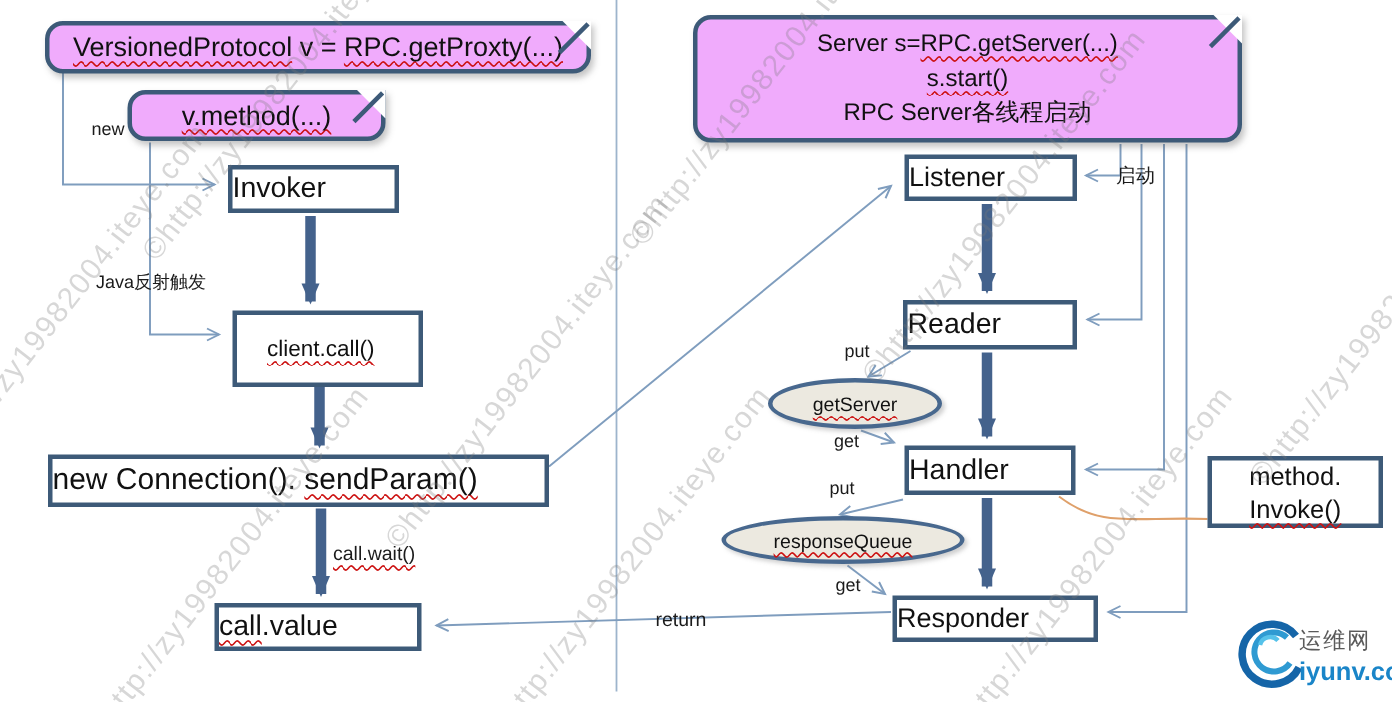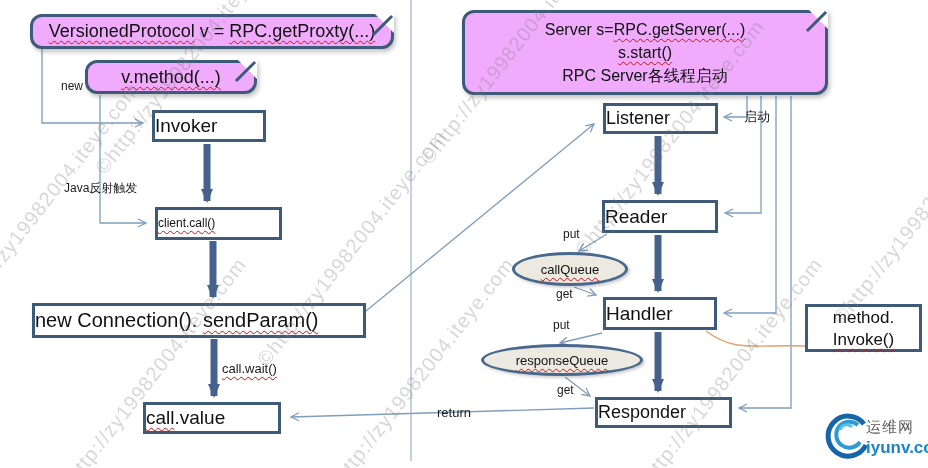--- a/index.html
+++ b/index.html
@@ -101,21 +101,21 @@
   </div>
 
   <div class="term" style="left:85px;top:60px;width:172px;height:34px;font-size:18px;">
     <span class="sq">v.method(...)</span>
   </div>
 
   <div class="node" style="left:152px;top:110px;width:114px;height:32px;font-size:19px;">
     <span>Invoker</span>
   </div>
 
-  <div class="node" style="left:155px;top:207px;width:127px;height:33px;font-size:12px;">
+  <div class="node" style="left:155px;top:207px;width:127px;height:51px;font-size:15px;padding-left:20px;">
     <span class="sq">client.call()</span>
   </div>
 
   <div class="node" style="left:32px;top:303px;width:334px;height:35px;font-size:20px;">
     <span><span>new Connection(). </span><span class="sq">sendParam()</span></span>
   </div>
 
   <div class="node" style="left:143px;top:402px;width:138px;height:32px;font-size:19px;">
     <span><span class="sq">call</span><span>.value</span></span>
   </div>
@@ -128,21 +128,21 @@
 
   <div class="node" style="left:603px;top:103px;width:115px;height:31px;font-size:18px;">
     <span>Listener</span>
   </div>
 
   <div class="node" style="left:602px;top:200px;width:116px;height:33px;font-size:19px;">
     <span>Reader</span>
   </div>
 
   <div class="queue" style="left:512px;top:252px;width:116px;height:34px;">
-    <span class="sq">callQueue</span>
+    <span class="sq">getServer</span>
   </div>
 
   <div class="node" style="left:603px;top:297px;width:114px;height:33px;font-size:19px;">
     <span>Handler</span>
   </div>
 
   <div class="queue" style="left:481px;top:344px;width:162px;height:32px;">
     <span class="sq">responseQueue</span>
   </div>
 

